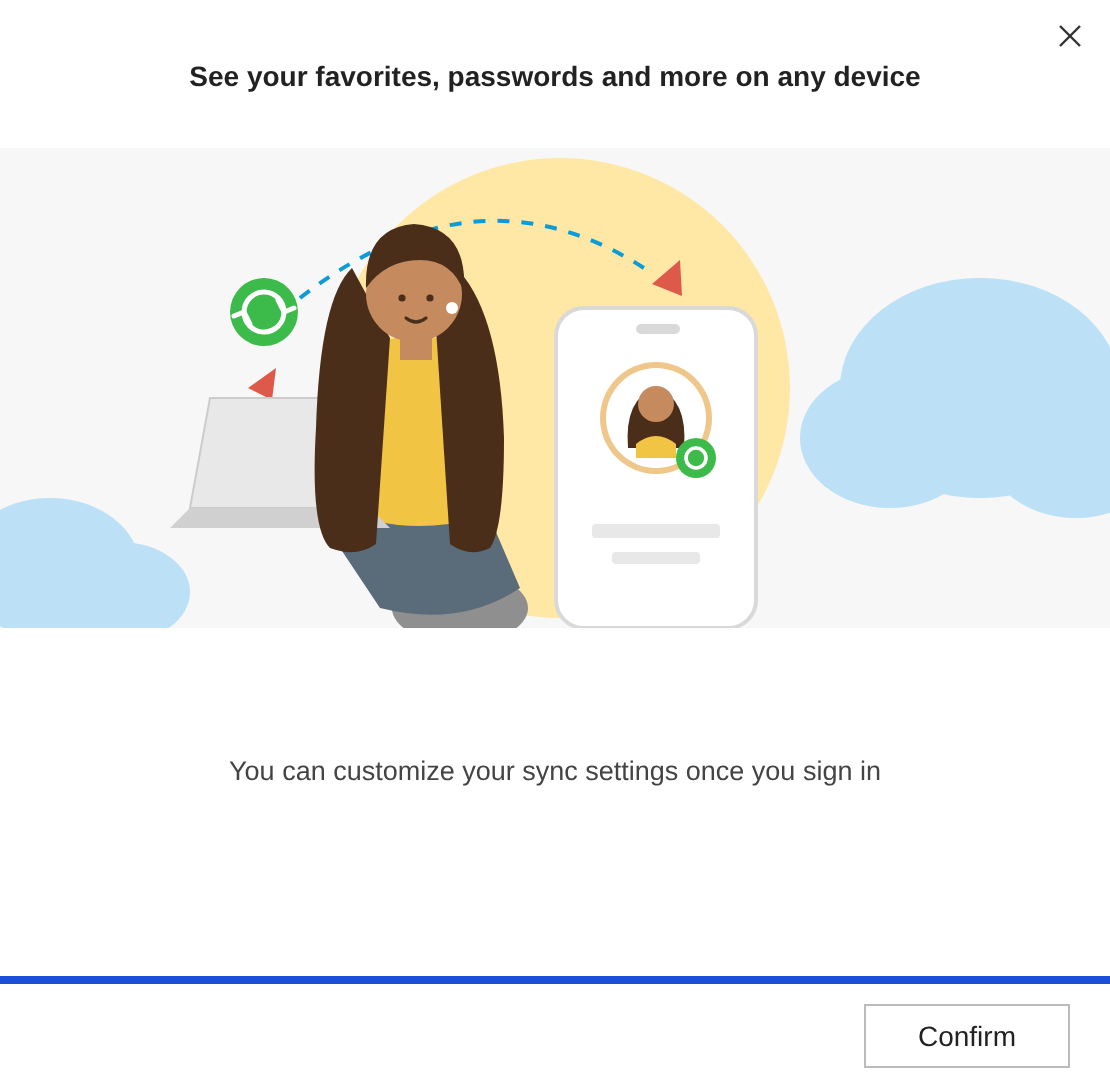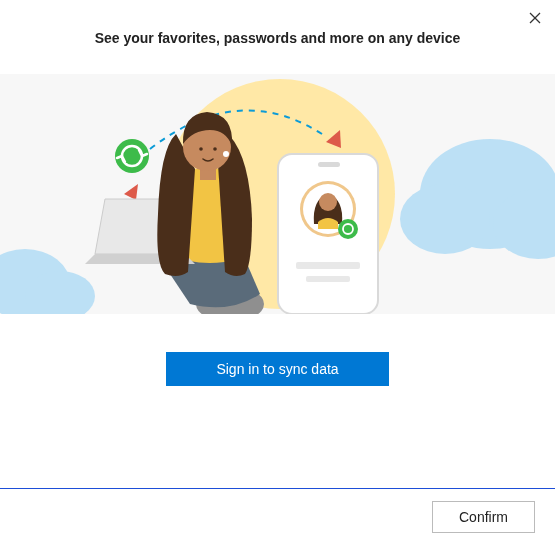--- a/index.html
+++ b/index.html
@@ -66,21 +66,21 @@
       font-size: 13.5px;
       color: #444;
       padding-top: 26px;
     }
     .footer {
       position: absolute;
       bottom: 0;
       left: 0;
       right: 0;
       height: 56px;
-      border-top: 1px solid #1d4ed8;
+      border-top: 4px solid #1d4ed8;
       display: flex;
       align-items: center;
       justify-content: flex-end;
       padding-right: 20px;
     }
     .confirm-btn {
       background: #fff;
       color: #222;
       border: 1px solid #bbb;
       font-size: 14px;
@@ -172,18 +172,18 @@
 
     <circle cx="201" cy="75" r="1.8" fill="#4a2e1a"></circle>
     <circle cx="215" cy="75" r="1.8" fill="#4a2e1a"></circle>
     <path d="M 203 85 Q 208 89 213 85" stroke="#4a2e1a" stroke-width="1.6" fill="none" stroke-linecap="round"></path>
 
     <circle cx="226" cy="80" r="3" fill="#fff"></circle>
   </svg>
 </div>
 
 <div class="actions">
-  <button class="primary-btn">Sign in to sync data</button>
+  <p class="hint">You can customize your sync settings once you sign in</p>
 </div>
 
 <div class="footer">
   <button class="confirm-btn">Confirm</button>
 </div>
 
 </body></html>

